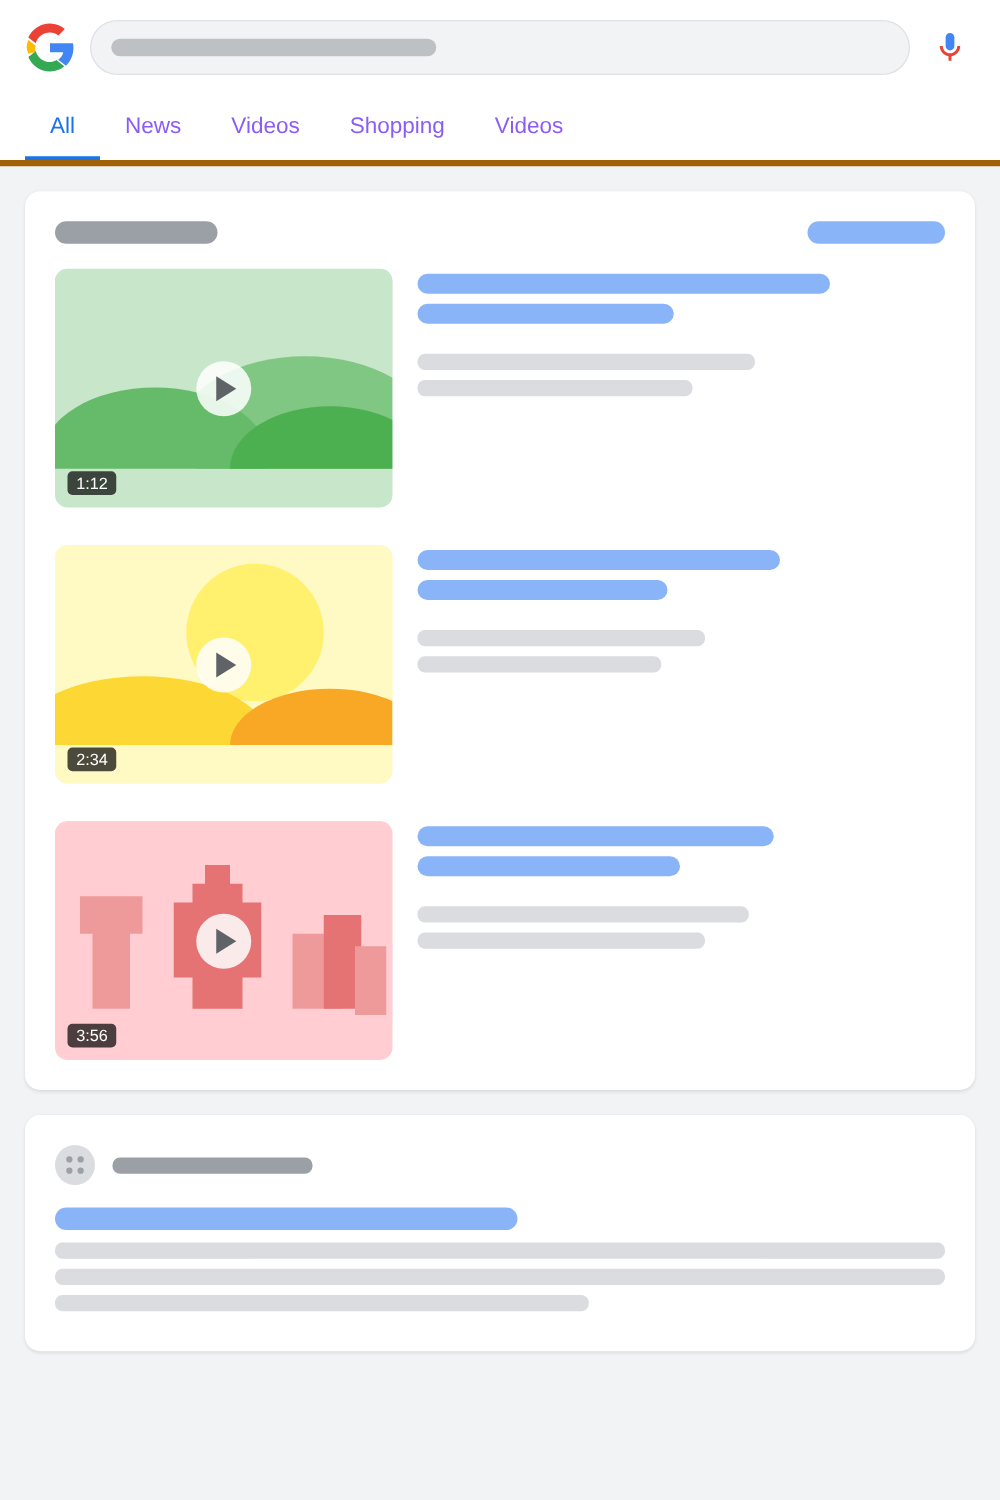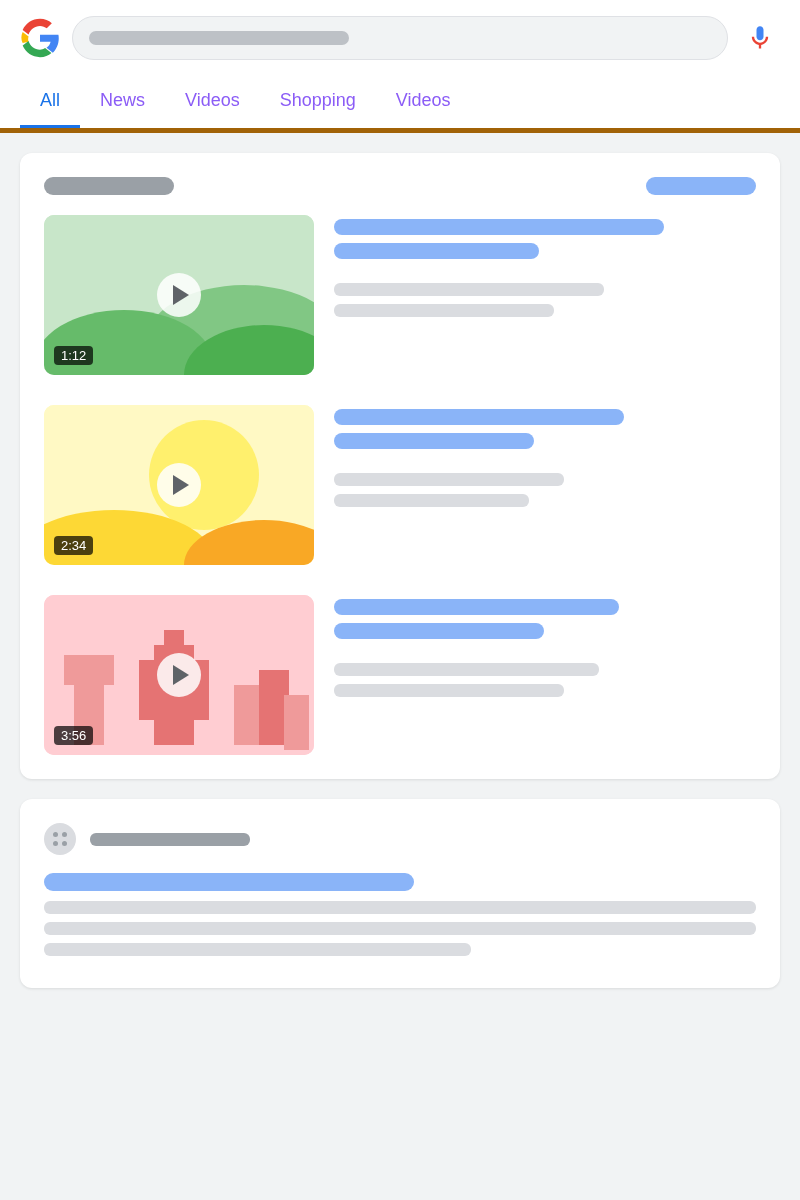--- a/index.html
+++ b/index.html
@@ -113,21 +113,21 @@
     }
 
     .video-item {
       display: flex;
       gap: 20px;
       margin-bottom: 30px;
     }
 
     .video-thumbnail {
       width: 270px;
-      height: 160px;
+      height: 191px;
       border-radius: 10px;
       flex-shrink: 0;
       position: relative;
       overflow: hidden;
       display: flex;
       align-items: center;
       justify-content: center;
     }
 
     .thumb-green {

